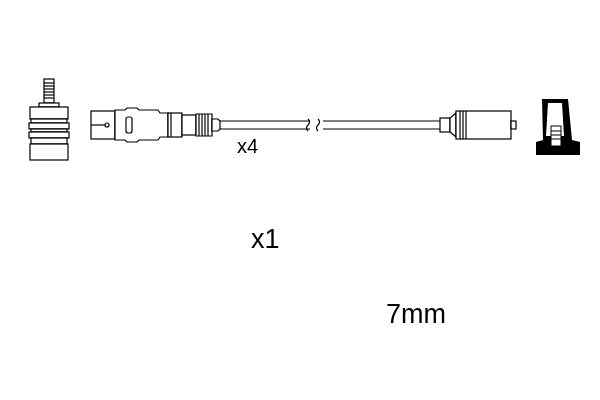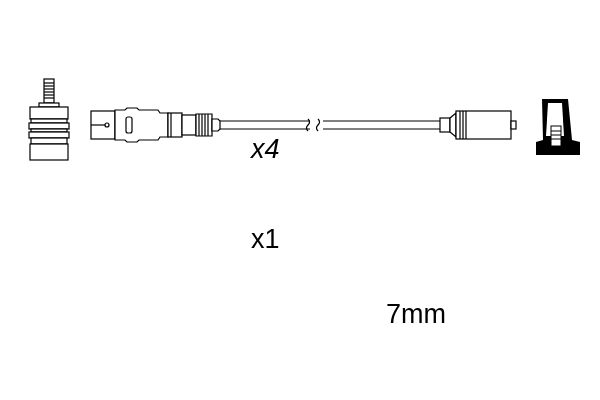--- a/index.html
+++ b/index.html
@@ -1,19 +1,19 @@
 <!DOCTYPE html>
 <html><head>
 <meta charset="utf-8">
 <style>
   html, body { margin:0; padding:0; background:#ffffff; }
   body { width:600px; height:400px; position:relative; overflow:hidden; font-family:"Liberation Sans", sans-serif; }
   #diagram { position:absolute; left:0; top:0; width:600px; height:400px; }
   .lbl { position:absolute; color:#000; font-family:"Liberation Sans", sans-serif; line-height:1; }
-  #qty-top { left:251px; top:136px; font-size:27px;font-style:italic; }
+  #qty-top { left:237px; top:136px; font-size:20px; }
   #qty-bot { left:251px; top:218px; font-size:27px;margin-top:8px; }
   #dia-label { left:375px; top:301px; font-size:27px; }
 </style>
 </head>
 <body>
 
 
 
 <svg id="diagram" viewBox="0 0 600 400" xmlns="http://www.w3.org/2000/svg">
   <defs>

